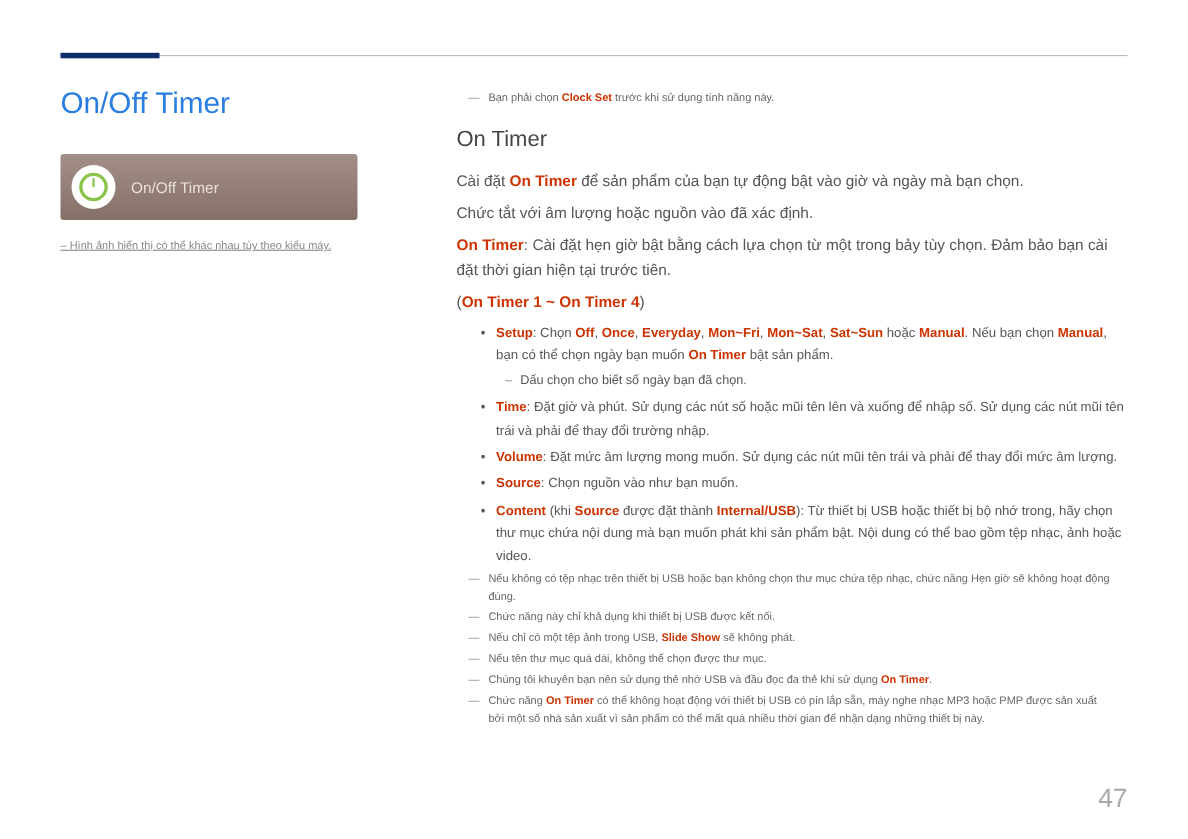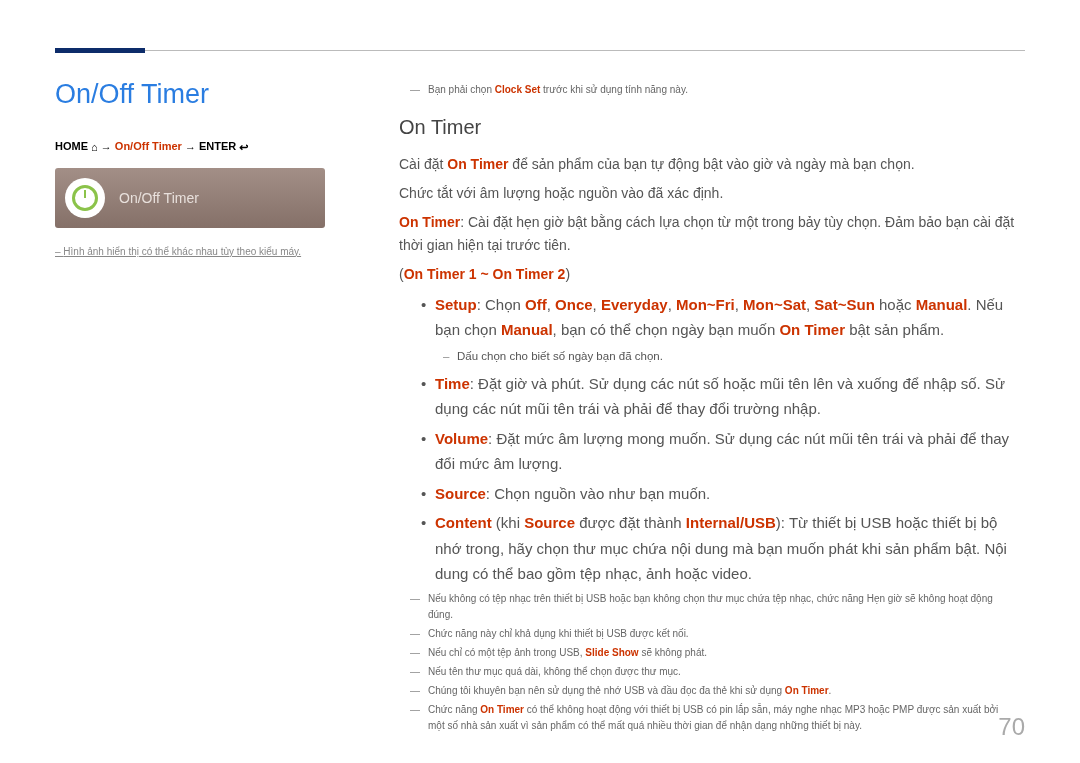--- a/index.html
+++ b/index.html
@@ -23,21 +23,21 @@
   .header-bar {
     position: absolute;
     left: 0;
     top: -3px;
     width: 90px;
     height: 5px;
     background: #0d2c6a;
   }
   .content {
     display: flex;
-    gap: 24px;
+    gap: 40px;
     margin-top: 28px;
   }
   .left-col {
     width: 320px;
     flex-shrink: 0;
   }
   .right-col {
     flex: 1;
   }
   .title {
@@ -124,21 +124,21 @@
     color: #555;
     line-height: 1.7;
     margin: 5px 0;
   }
   .bullet-list {
     padding-left: 22px;
   }
   .bullet {
     position: relative;
     padding-left: 14px;
-    font-size: 15px;
+    font-size: 12px;
     color: #555;
     line-height: 1.7;
     margin: 4px 0;
   }
   .bullet::before {
     content: "•";
     position: absolute;
     left: 0;
     top: 0;
     color: #555;
@@ -177,29 +177,20 @@
 <div class="page">
   <div class="header-line">
     <div class="header-bar"></div>
   </div>
 
   <div class="content">
 
     <div class="left-col">
       <div class="title">On/Off Timer</div>
 
-      <div class="breadcrumb">
-        <span>HOME</span>
-        <span class="icon-home">⌂</span>
-        <span>→</span>
-        <span class="red">On/Off Timer</span>
-        <span>→</span>
-        <span>ENTER</span>
-        <span class="icon-enter">↩</span>
-      </div>
 
       <div class="ui-img">
         <div class="ui-icon">
           <div class="ui-icon-inner"></div>
         </div>
         <div class="ui-label">On/Off Timer</div>
       </div>
 
       <div class="small-note">
         ‒ <span>Hình ảnh hiển thị có thể khác nhau tùy theo kiểu máy.</span>
@@ -213,21 +204,21 @@
 
       <div class="section-title">On Timer</div>
 
       <div class="body-text">
         <span>Cài đặt </span><span class="red">On Timer</span><span> để sản phẩm của bạn tự động bật vào giờ và ngày mà bạn chọn.</span>
       </div>
       <div class="body-text">Chức tắt với âm lượng hoặc nguồn vào đã xác định.</div>
       <div class="body-text">
         <span class="red">On Timer</span><span>: Cài đặt hẹn giờ bật bằng cách lựa chọn từ một trong bảy tùy chọn. Đảm bảo bạn cài đặt thời gian hiện tại trước tiên.</span>
       </div>
-      <div class="body-text">(<span class="red">On Timer 1 ~ On Timer 2</span>)</div>
+      <div class="body-text">(<span class="red">On Timer 1 ~ On Timer 4</span>)</div>
 
       <div class="bullet-list">
         <div class="bullet">
           <span class="red">Setup</span><span>: Chọn </span><span class="red">Off</span>, <span class="red">Once</span>, <span class="red">Everyday</span>, <span class="red">Mon~Fri</span>, <span class="red">Mon~Sat</span>, <span class="red">Sat~Sun</span><span> hoặc </span><span class="red">Manual</span><span>. Nếu bạn chọn </span><span class="red">Manual</span><span>, bạn có thể chọn ngày bạn muốn </span><span class="red">On Timer</span><span> bật sản phẩm.</span>
         </div>
         <div class="sub-dash">Dấu chọn cho biết số ngày bạn đã chọn.</div>
         <div class="bullet">
           <span class="red">Time</span><span>: Đặt giờ và phút. Sử dụng các nút số hoặc mũi tên lên và xuống để nhập số. Sử dụng các nút mũi tên trái và phải để thay đổi trường nhập.</span>
         </div>
         <div class="bullet">
@@ -251,13 +242,13 @@
         <span>Chúng tôi khuyên bạn nên sử dụng thẻ nhớ USB và đầu đọc đa thẻ khi sử dụng </span><span class="red">On Timer</span><span>.</span>
       </div>
       <div class="note-dash">
         <span>Chức năng </span><span class="red">On Timer</span><span> có thể không hoạt động với thiết bị USB có pin lắp sẵn, máy nghe nhạc MP3 hoặc PMP được sản xuất bởi một số nhà sản xuất vì sản phẩm có thể mất quá nhiều thời gian để nhận dạng những thiết bị này.</span>
       </div>
     </div>
 
   </div>
 </div>
 
-<div class="page-num">70</div>
+<div class="page-num">47</div>
 
 </body></html>

